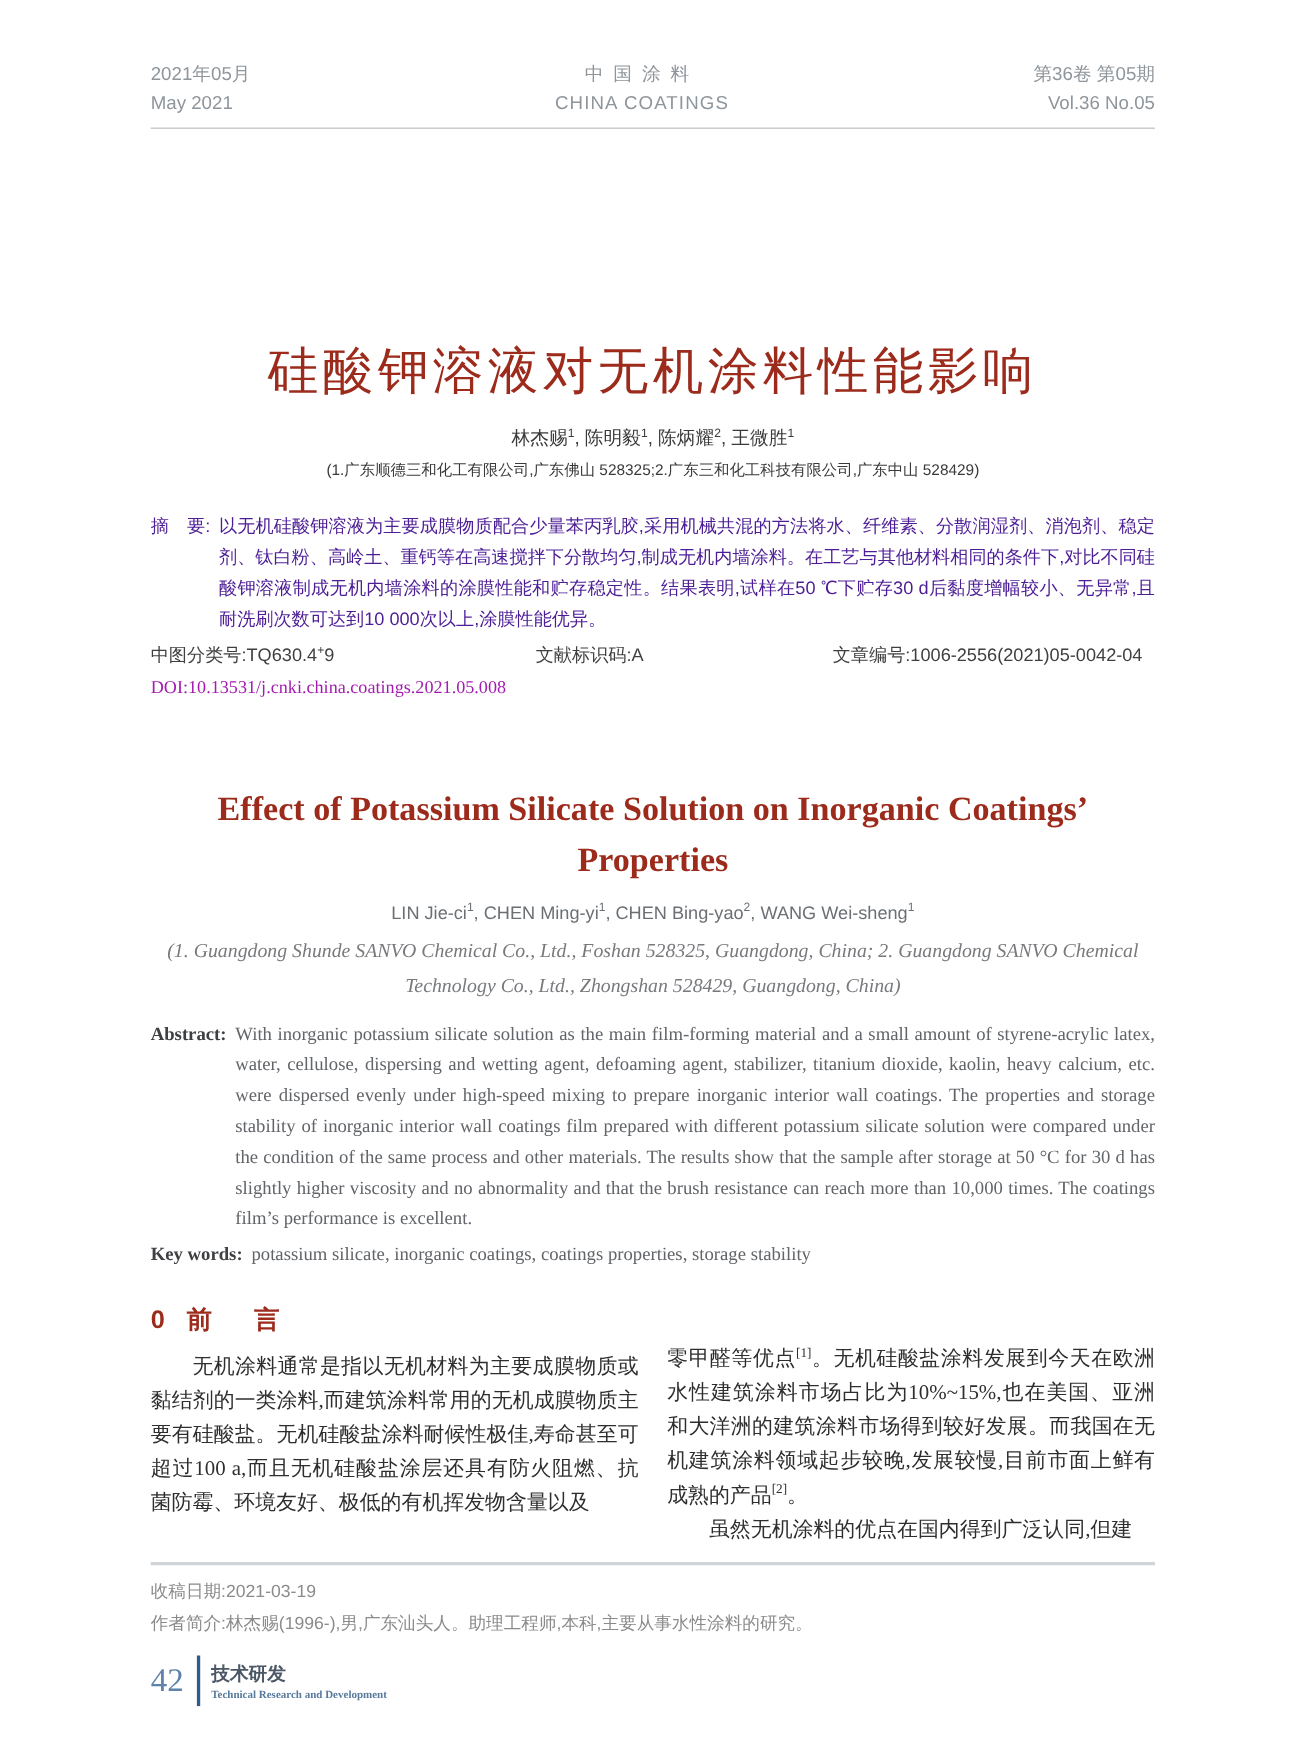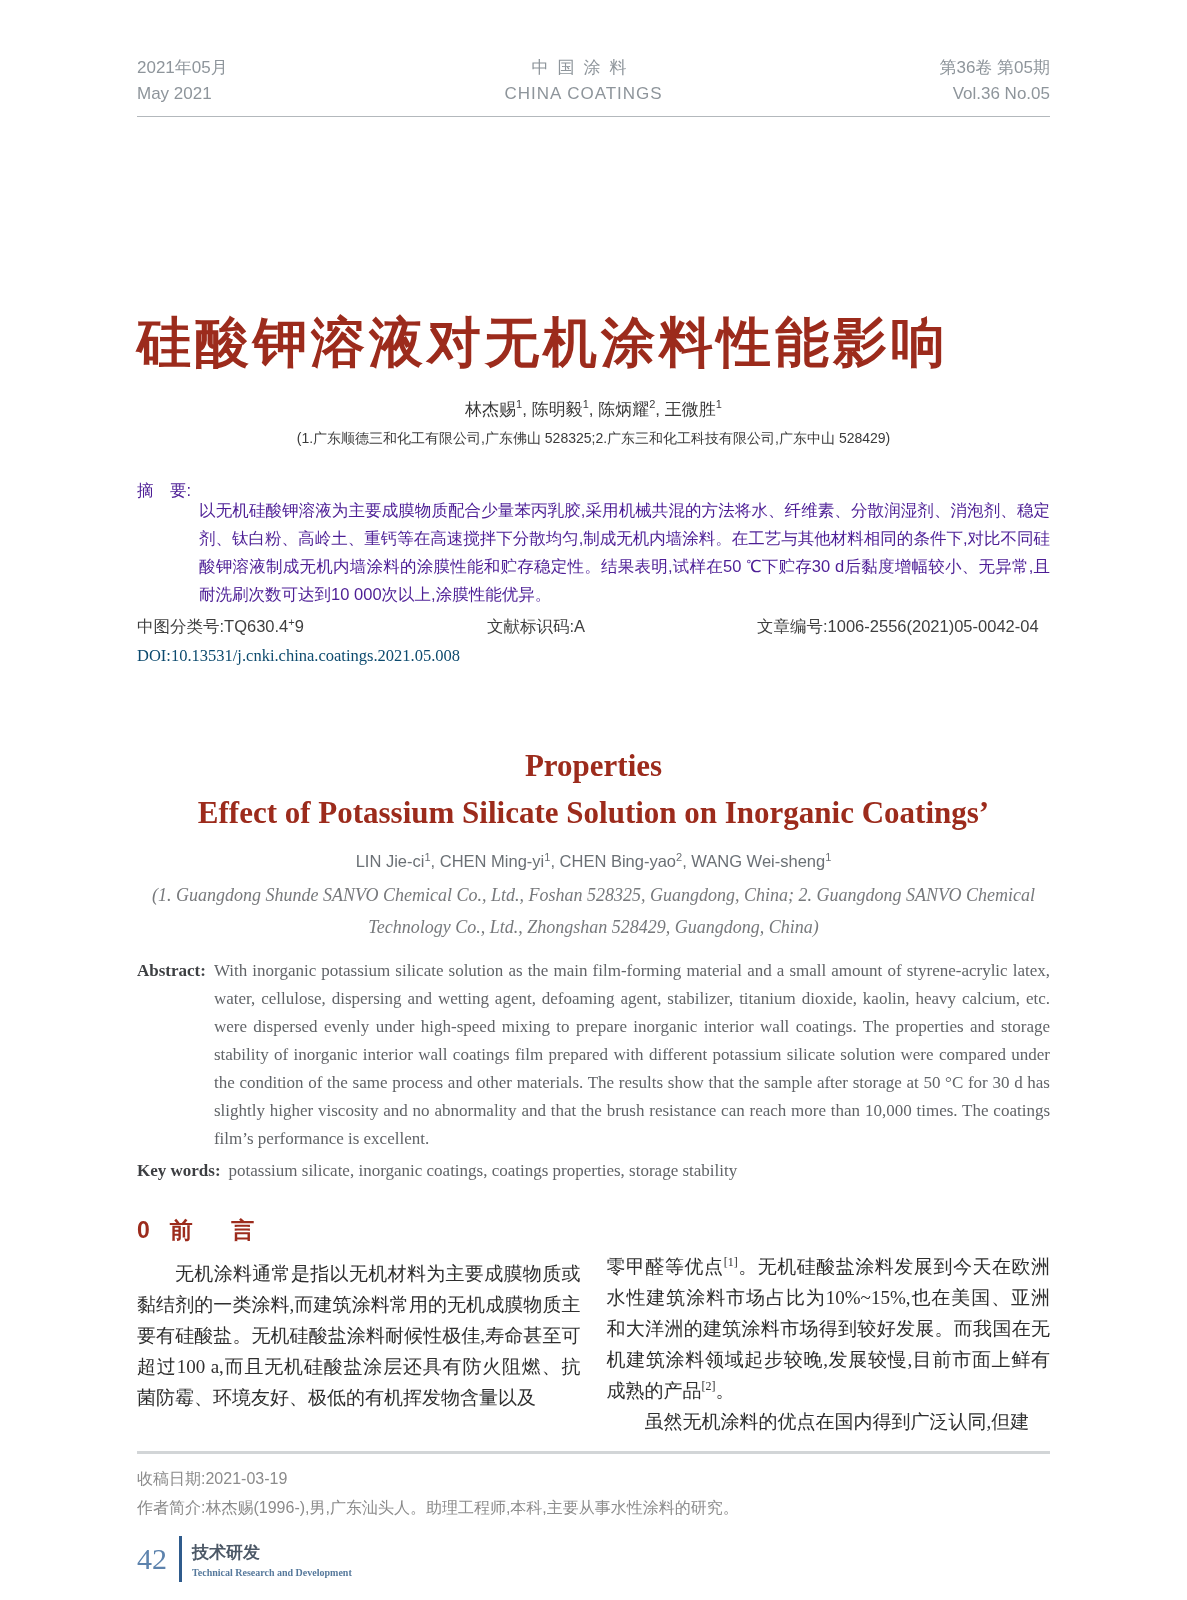--- a/index.html
+++ b/index.html
@@ -11,35 +11,35 @@
   .journal-header { display:flex; justify-content:space-between; align-items:flex-end;
           border-bottom:1px solid #b3b8bc; padding-bottom:9px; color:#8e959b;
           font-size:17px; line-height:26px; }
   .jh-left { text-align:left; }
   .jh-center { text-align:center; }
   .jh-center .cn { letter-spacing:9px; }
   .jh-center .en { letter-spacing:1px; }
   .jh-right { text-align:right; }
 
   
-  .title-cn { margin-top:190px; text-align:left; font-size:54px; font-weight:bold;
+  .title-cn { margin-top:190px; text-align:center; font-size:46px; font-weight:normal;
           color:#9c2b1c; letter-spacing:4px; }
   .authors-cn { margin-top:18px; text-align:center; font-size:17px; color:#3a3a3a; }
   .affil-cn  { margin-top:9px; text-align:center; font-size:14px; color:#3a3a3a; }
   sup.s { font-size:11px; vertical-align:super; line-height:0; }
 
   
   .hang { display:flex; margin-top:28px; font-size:16.5px; line-height:28px; color:#4c1d95; }
   .hang .lab { white-space:nowrap; margin-right:8px; }
-  .hang .txt { flex:1; text-align:justify;margin-top:20px; }
+  .hang .txt { flex:1; text-align:justify; }
   .kw-row { margin-top:10px; }
   .meta-row { display:flex; margin-top:8px; font-size:16.5px; color:#3f3f3f; }
   .meta-clc { width:350px; }
   .meta-doc { width:270px; }
-  .doi-row { margin-top:8px; font-family:"Liberation Serif", serif; font-size:16.5px; color:#0c4a6e; }
+  .doi-row { margin-top:8px; font-family:"Liberation Serif", serif; font-size:16.5px; color:#a21caf; }
 
   
   .title-en { margin-top:76px; text-align:center; font-family:"Liberation Serif", serif;
           font-weight:bold; font-size:31px; line-height:47px; color:#9c2b1c; }
   .authors-en { margin-top:16px; text-align:center; font-size:16.5px; color:#6b7075; }
   .affil-en { margin-top:8px; text-align:center; font-family:"Liberation Serif", serif;
           font-style:italic; font-size:18px; line-height:32px; color:#77797c; }
 
   .hang-en { display:flex; margin-top:14px; font-family:"Liberation Serif", serif;
           font-size:17px; line-height:28px; color:#616468; }
@@ -114,22 +114,22 @@
       <span>文献标识码:</span><span>A</span>
     </div>
     <div class="meta-art">
       <span>文章编号:</span><span>1006-2556(2021)05-0042-04</span>
     </div>
   </div>
 
   <div class="doi-row">DOI:10.13531/j.cnki.china.coatings.2021.05.008</div>
 
   <div class="title-en">
+    <div>Effect of Potassium Silicate Solution on Inorganic Coatings’</div>
     <div>Properties</div>
-    <div>Effect of Potassium Silicate Solution on Inorganic Coatings’</div>
   </div>
 
   <div class="authors-en">
     <span><span>LIN Jie-ci</span><sup class="s">1</sup><span>, </span></span>
     <span><span>CHEN Ming-yi</span><sup class="s">1</sup><span>, </span></span>
     <span><span>CHEN Bing-yao</span><sup class="s">2</sup><span>, </span></span>
     <span><span>WANG Wei-sheng</span><sup class="s">1</sup><span></span></span>
   </div>
 
   <div class="affil-en">(1. Guangdong Shunde SANVO Chemical Co., Ltd., Foshan 528325, Guangdong, China; 2. Guangdong SANVO Chemical Technology Co., Ltd., Zhongshan 528429, Guangdong, China)</div>

